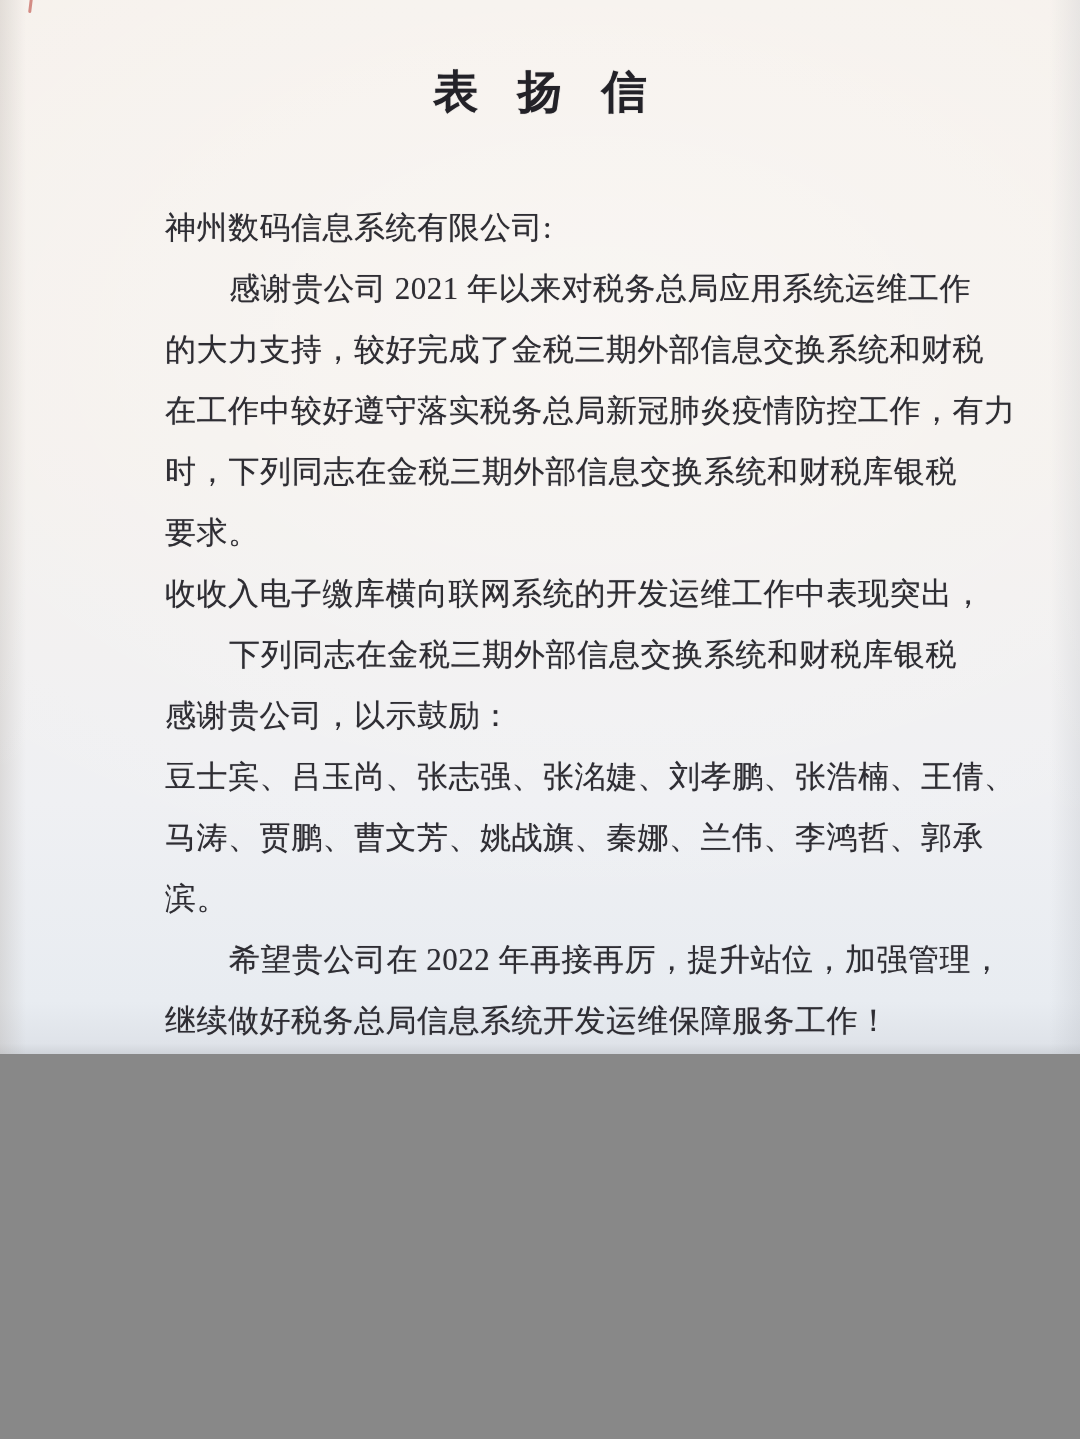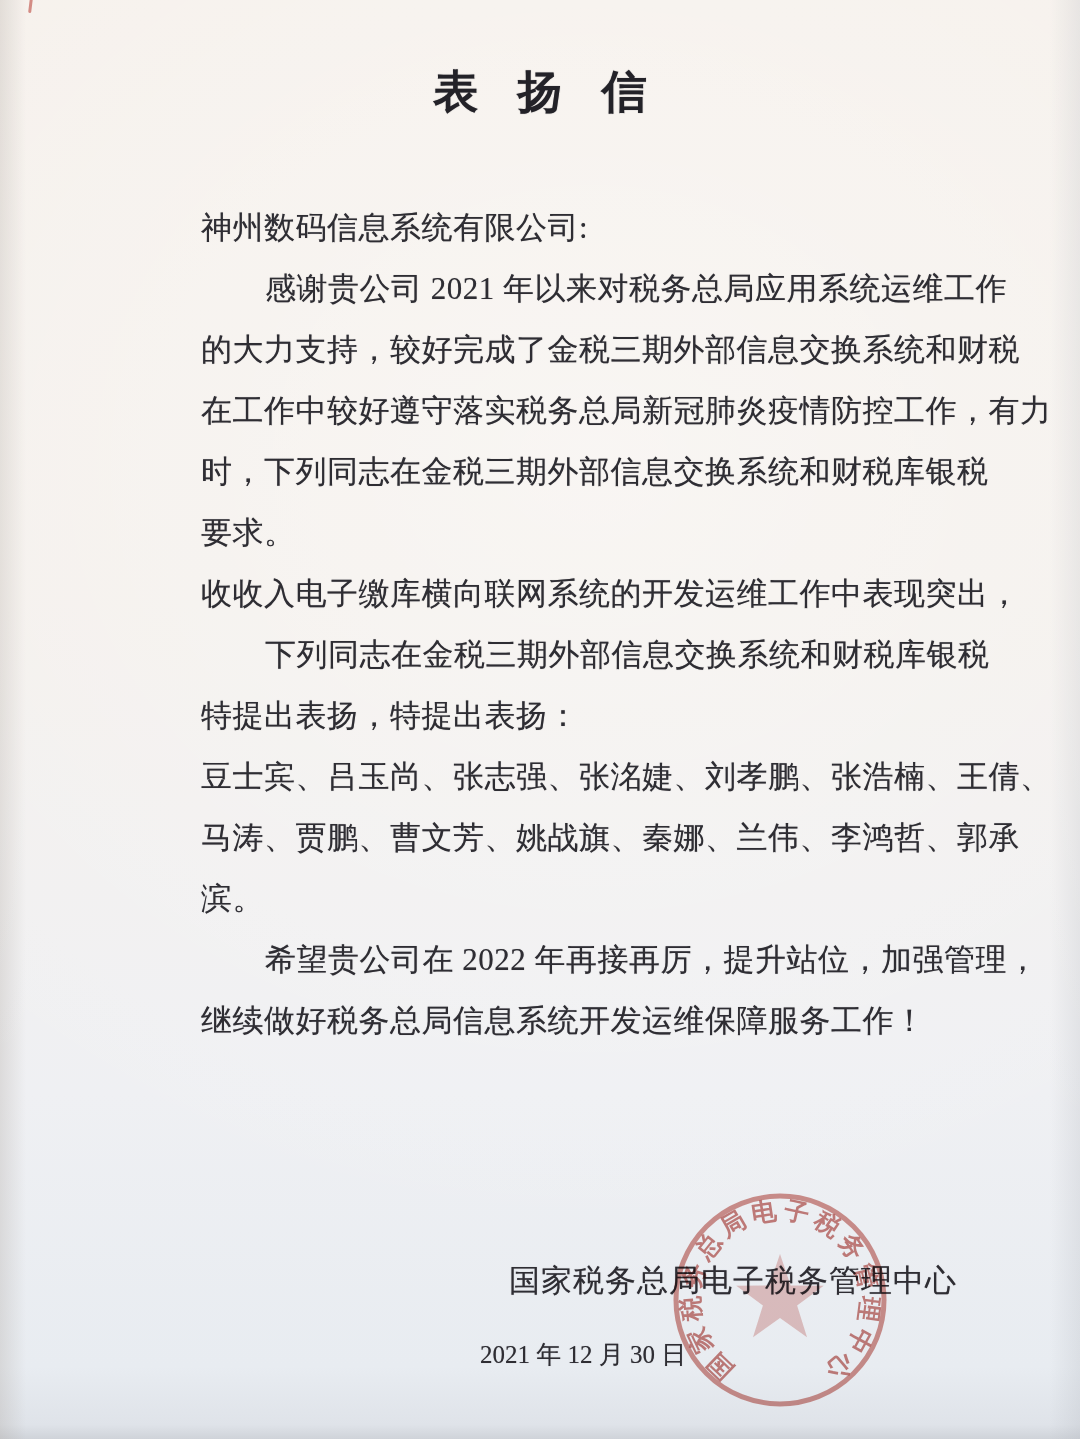--- a/index.html
+++ b/index.html
@@ -3,21 +3,21 @@
 <meta charset="utf-8">
 <style>
   :root{
     --paper:#f3efec;
     --ink:#2e2d33;
     --seal-red:#c0544c;
   }
   html,body{margin:0;padding:0;background:#888;}
   .photo{
     position:relative;
-    width:1080px;height:1439px;
+    width:1080px;height:1054px;
     overflow:hidden;
     font-family:"Liberation Serif","DejaVu Serif",serif;
     background:
       radial-gradient(140% 90% at 55% 32%, rgba(255,255,255,0.38), rgba(255,255,255,0) 62%),
       linear-gradient(90deg, rgba(175,168,162,0.30) 0px, rgba(175,168,162,0) 26px),
       linear-gradient(270deg, rgba(170,174,182,0.22) 0px, rgba(170,174,182,0) 30px),
       linear-gradient(180deg, #f6f1ec 0%, #f4f0ec 42%, #eff0f3 76%, #e8ecf1 95%, #dfe3e9 99%, #cfd3d9 100%);
     color:var(--ink);
   }
   .red-tick{
@@ -33,21 +33,21 @@
     text-shadow:0 0 1px rgba(35,34,40,.55);
   }
   .letter-body{
     position:absolute;left:165px;width:792px;top:197px;
     font-size:31px;line-height:61px;
     letter-spacing:.5px;
     text-shadow:0 0 .7px rgba(46,45,51,.5);
   }
   .line{
     height:61px;white-space:nowrap;
-    text-align:justify;text-align-last:justify;margin-left:36px;
+    text-align:justify;text-align-last:justify;
   }
   .line.end,.line.left{text-align-last:left;}
   .line.indent{text-indent:64px;}
   .signature{
     position:absolute;left:400px;width:557px;top:1252px;
     font-size:31px;line-height:58px;letter-spacing:1px;
     text-align:right;
     text-shadow:0 0 .7px rgba(46,45,51,.5);
   }
   .date{
@@ -73,21 +73,21 @@
 
   <div class="letter-body">
     <div class="line left end">神州数码信息系统有限公司:</div>
     <div class="line indent">感谢贵公司 2021 年以来对税务总局应用系统运维工作</div>
     <div class="line">的大力支持，较好完成了金税三期外部信息交换系统和财税</div>
     <div class="line">在工作中较好遵守落实税务总局新冠肺炎疫情防控工作，有力</div>
     <div class="line">时，下列同志在金税三期外部信息交换系统和财税库银税</div>
     <div class="line end">要求。</div>
     <div class="line">收收入电子缴库横向联网系统的开发运维工作中表现突出，</div>
     <div class="line indent">下列同志在金税三期外部信息交换系统和财税库银税</div>
-    <div class="line end">特提出表扬，特提出表扬：</div>
+    <div class="line end">感谢贵公司，以示鼓励：</div>
     <div class="line">豆士宾、吕玉尚、张志强、张洺婕、刘孝鹏、张浩楠、王倩、</div>
     <div class="line">马涛、贾鹏、曹文芳、姚战旗、秦娜、兰伟、李鸿哲、郭承</div>
     <div class="line end">滨。</div>
     <div class="line indent">希望贵公司在 2022 年再接再厉，提升站位，加强管理，</div>
     <div class="line end">继续做好税务总局信息系统开发运维保障服务工作！</div>
   </div>
 
   <div class="signature">国家税务总局电子税务管理中心</div>
   <div class="date">2021 年 12 月 30 日</div>
 

